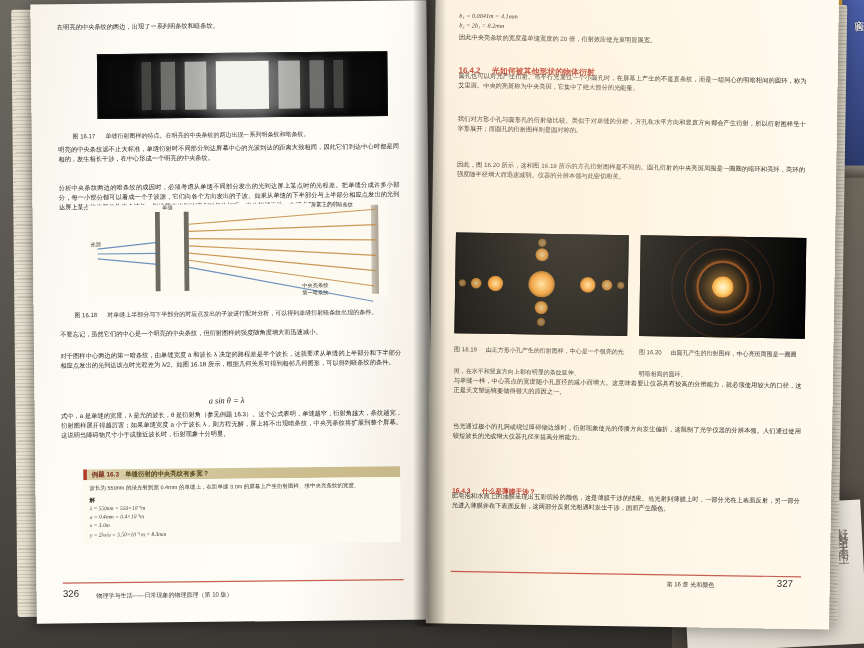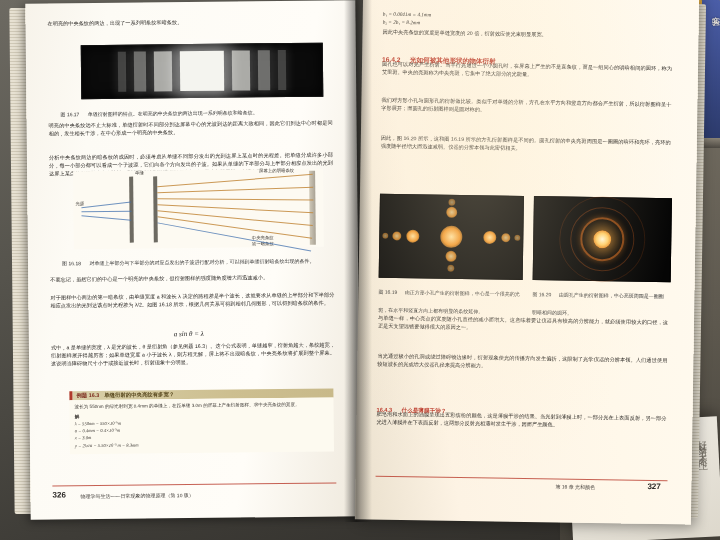--- a/index.html
+++ b/index.html
@@ -128,21 +128,21 @@
       box-shadow:0 0 12px 5px rgba(255,170,60,.55);}
   .a1{width:40px;height:40px;border:2px solid rgba(230,110,25,.55);box-shadow:0 0 6px rgba(230,120,30,.35);}
   .a2{width:62px;height:62px;border:1.5px solid rgba(200,85,20,.33);}
   .a3{width:84px;height:84px;border:1.2px solid rgba(170,70,15,.20);}
   .lb{position:absolute;top:50%;transform:translateY(-50%);border-radius:50%;
      background:radial-gradient(circle,#ffdf9a 0%,#ef9326 55%,rgba(0,0,0,0) 100%);}
   .vb{position:absolute;left:50%;transform:translateX(-50%);border-radius:50%;
      background:radial-gradient(circle,#ffdf9a 0%,#ef9326 55%,rgba(0,0,0,0) 100%);}
 
   
-  .pgnum{position:absolute;font-size:8px;color:#2b2825;font-weight:bold;}
+  .pgnum{position:absolute;font-size:8px;color:#2b2825;font-weight:normal;}
   .footline{position:absolute;font-size:5px;color:#3a3632;}
   .redline{position:absolute;height:1px;background:#b83a2a;opacity:.8;}
 
   .section-head{font-size:6.6px;font-weight:bold;color:#b93426;}
   .sub-head{font-size:5.6px;font-weight:bold;color:#b93426;}
 </style>
 </head>
 <body>
 
 <div id="scene">

